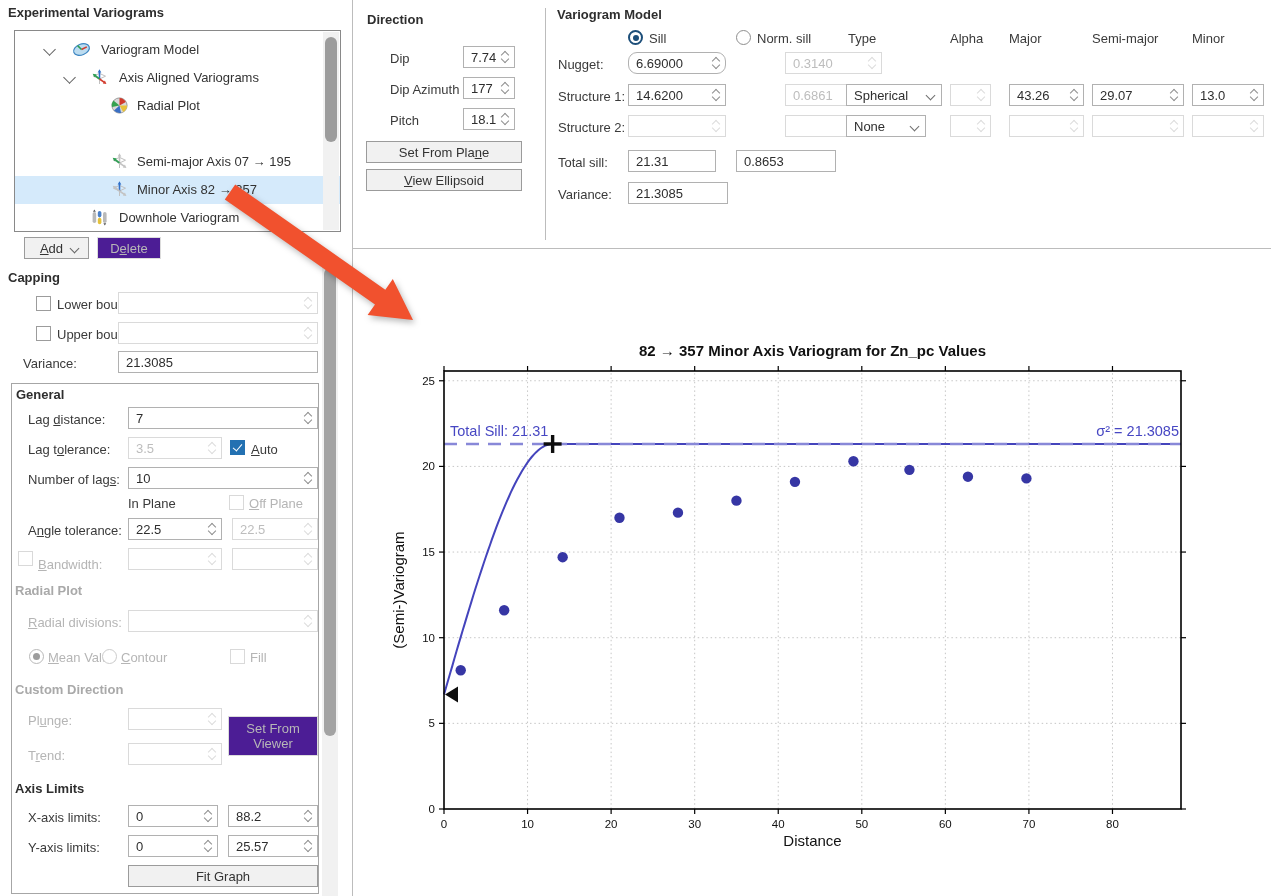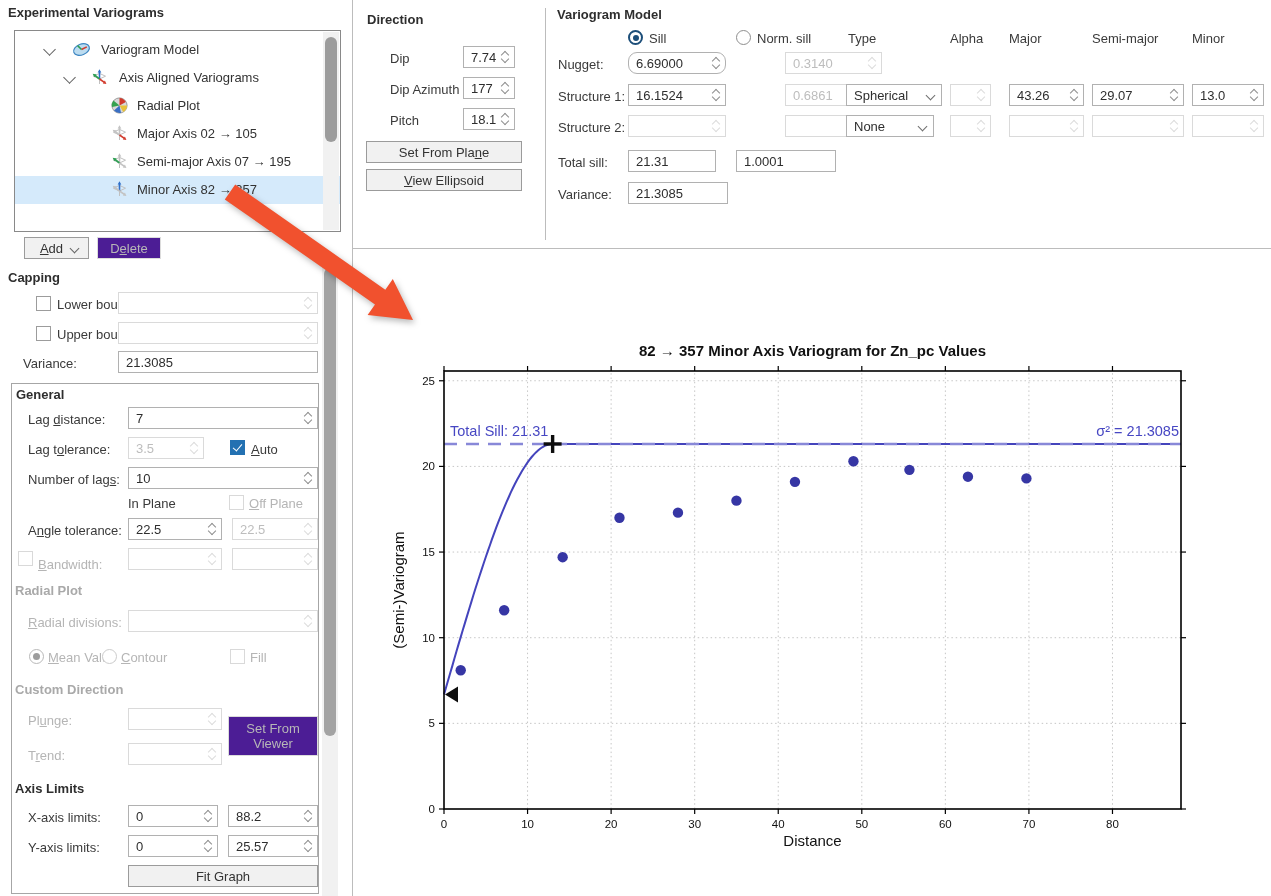--- a/index.html
+++ b/index.html
@@ -93,35 +93,20 @@
         <svg viewBox="0 0 19 19">
           <circle cx="9.5" cy="9.5" r="7.6" fill="#d8d8d8" stroke="#9a9a9a" stroke-width="1"></circle>
           <path d="M9.5 9.5 L9.5 1.9 A7.6 7.6 0 0 1 15.9 6 Z" fill="#d23a2c"></path>
           <path d="M9.5 9.5 L17.1 9.5 A7.6 7.6 0 0 1 13.2 16 Z" fill="#e8c23a"></path>
           <path d="M9.5 9.5 L11 16.9 A7.6 7.6 0 0 1 4 14.6 Z" fill="#3a6fc4"></path>
           <path d="M9.5 9.5 L2 11 A7.6 7.6 0 0 1 3.4 4.4 Z" fill="#35a24f"></path>
         </svg>
       </span>
       <span class="lab" style="left:122px">Radial Plot</span>
     </div>
-    <div class="tree-row" style="top: 89px;">
-      <span class="ticon" style="left:95px">
-        <svg viewBox="0 0 19 19">
-<path d="M3.5 8.2 L9.5 5.4 L15.5 8.2 L9.5 11 Z" fill="none" stroke="#c0c0c0" stroke-width="1"></path>
-<line x1="9.5" y1="11" x2="9.5" y2="16" stroke="#c0c0c0" stroke-width="1"></line>
-<line x1="9.5" y1="11" x2="9.5" y2="4" stroke="#c3c3c3" stroke-width="1.6"></line>
-          <path d="M9.5 1.2 L7.7 4.6 L11.3 4.6 Z" fill="#c3c3c3"></path>
-<line x1="9.5" y1="11" x2="4.4" y2="7" stroke="#c3c3c3" stroke-width="1.6"></line>
-          <path d="M2.7 5.7 L4.2 9.3 L6.6 6.4 Z" fill="#c3c3c3"></path>
-<line x1="9.5" y1="11" x2="14.4" y2="14.4" stroke="#d23a2c" stroke-width="1.6"></line>
-          <path d="M16.4 15.9 L12.8 15.5 L14.9 12.6 Z" fill="#d23a2c"></path>
-        </svg>
-      </span>
-      <span class="lab" style="left:122px">Major Axis 02 → 105</span>
-    </div>
     <div class="tree-row" style="top: 117px;">
       <span class="ticon" style="left:95px">
         <svg viewBox="0 0 19 19">
 <path d="M3.5 8.2 L9.5 5.4 L15.5 8.2 L9.5 11 Z" fill="none" stroke="#c0c0c0" stroke-width="1"></path>
 <line x1="9.5" y1="11" x2="9.5" y2="16" stroke="#c0c0c0" stroke-width="1"></line>
 <line x1="9.5" y1="11" x2="9.5" y2="4" stroke="#c3c3c3" stroke-width="1.6"></line>
           <path d="M9.5 1.2 L7.7 4.6 L11.3 4.6 Z" fill="#c3c3c3"></path>
 <line x1="9.5" y1="11" x2="4.4" y2="7" stroke="#2e9e52" stroke-width="1.6"></line>
           <path d="M2.7 5.7 L4.2 9.3 L6.6 6.4 Z" fill="#2e9e52"></path>
 <line x1="9.5" y1="11" x2="14.4" y2="14.4" stroke="#c3c3c3" stroke-width="1.6"></line>
@@ -138,20 +123,33 @@
 <line x1="9.5" y1="11" x2="9.5" y2="4" stroke="#2f6fc8" stroke-width="1.6"></line>
           <path d="M9.5 1.2 L7.7 4.6 L11.3 4.6 Z" fill="#2f6fc8"></path>
 <line x1="9.5" y1="11" x2="4.4" y2="7" stroke="#c3c3c3" stroke-width="1.6"></line>
           <path d="M2.7 5.7 L4.2 9.3 L6.6 6.4 Z" fill="#c3c3c3"></path>
 <line x1="9.5" y1="11" x2="14.4" y2="14.4" stroke="#c3c3c3" stroke-width="1.6"></line>
           <path d="M16.4 15.9 L12.8 15.5 L14.9 12.6 Z" fill="#c3c3c3"></path>
         </svg>
       </span>
       <span class="lab" style="left:122px">Minor Axis 82 → 357</span>
     </div>
+    <div class="tree-row" style="top: 173px;">
+      <span class="ticon" style="left:75px">
+        <svg viewBox="0 0 19 19">
+          <rect x="2.6" y="4" width="3.6" height="11" rx="1.8" fill="#b9b9b9"></rect>
+          <rect x="7.8" y="3" width="3.6" height="6.4" rx="1.8" fill="#4a80c8"></rect>
+          <rect x="7.8" y="9.8" width="3.6" height="6.4" rx="1.8" fill="#e4c23c"></rect>
+          <rect x="13" y="4" width="3.6" height="11" rx="1.8" fill="#b9b9b9"></rect>
+          <path d="M4.4 1.4 L3 3.8 L5.8 3.8 Z" fill="#555"></path>
+          <path d="M14.8 17.6 L13.4 15.2 L16.2 15.2 Z" fill="#555"></path>
+        </svg>
+      </span>
+      <span class="lab" style="left:104px">Downhole Variogram</span>
+    </div>
   </div>
 
 <div class="sbtrack" style="left:323px;top:32px;width:16px;height:198px;"></div>
 <div class="sbthumb" style="left:325px;top:37px;width:12px;height:105px;background:#9c9c9c;"></div>
 
 <div class="btn" style="left:24px;top:237px;width:65px;height:22px;">
   <span style="margin-right:10px;"><u>A</u>dd</span>
   <span class="addchev"></span>
 </div>
 <div class="btn dis" style="left:97px;top:237px;width:64px;height:22px;">
@@ -178,21 +176,21 @@
 
 <div class="gbox"></div>
 
 <div class="sec" style="left:16px;top:387px;">General</div>
 <span class="lbl" style="left:28px;top:412px;">Lag <u>d</u>istance:</span>
 <div class="field" style="left:128px;top:407px;width:190px;">
     <span class="v">7</span>
     <span class="sb"></span>
   </div>
 <span class="lbl" style="left:28px;top:442px;">Lag t<u>o</u>lerance:</span>
-<div class="field dis" style="left:128px;top:437px;width:76px;">
+<div class="field dis" style="left:128px;top:437px;width:94px;">
     <span class="v">3.5</span>
     <span class="sb"></span>
   </div>
 <span class="cb on" style="left:230px;top:440px;"></span>
 <span class="lbl" style="left:251px;top:442px;"><u>A</u>uto</span>
 <span class="lbl" style="left:28px;top:472px;">Number of lag<u>s</u>:</span>
 <div class="field" style="left:128px;top:467px;width:190px;">
     <span class="v">10</span>
     <span class="sb"></span>
   </div>
@@ -316,21 +314,21 @@
     <span class="v">6.69000</span>
     <span class="sb"></span>
   </div>
 <div class="field dis" style="left:785px;top:52px;width:97px;">
     <span class="v">0.3140</span>
     <span class="sb"></span>
   </div>
 
 <span class="lbl" style="left:558px;top:89px;">Structure 1:</span>
 <div class="field" style="left:628px;top:84px;width:98px;">
-    <span class="v">16.1524</span>
+    <span class="v">14.6200</span>
     <span class="sb"></span>
   </div>
 <div class="field dis" style="left:785px;top:84px;width:97px;">
     <span class="v">0.6861</span>
     <span class="sb"></span>
   </div>
 <div class="field" style="left:846px;top:84px;width:96px;">
     <span class="v">Spherical</span>
     <span class="dda"></span>
   </div>
@@ -353,21 +351,21 @@
 
 <span class="lbl" style="left:558px;top:120px;">Structure 2:</span>
 <div class="field dis" style="left:628px;top:115px;width:98px;">
     <span class="v"></span>
     <span class="sb"></span>
   </div>
 <div class="field dis" style="left:785px;top:115px;width:97px;">
     <span class="v"></span>
     <span class="sb"></span>
   </div>
-<div class="field" style="left:846px;top:115px;width:88px;">
+<div class="field" style="left:846px;top:115px;width:80px;">
     <span class="v">None</span>
     <span class="dda"></span>
   </div>
 <div class="field dis" style="left:950px;top:115px;width:41px;">
     <span class="v"></span>
     <span class="sb"></span>
   </div>
 <div class="field dis" style="left:1009px;top:115px;width:75px;">
     <span class="v"></span>
     <span class="sb"></span>
@@ -379,21 +377,21 @@
 <div class="field dis" style="left:1192px;top:115px;width:72px;">
     <span class="v"></span>
     <span class="sb"></span>
   </div>
 
 <span class="lbl" style="left:558px;top:155px;">Total sill:</span>
 <div class="field plain" style="left:628px;top:150px;width:88px;">
     <span class="v">21.31</span>
   </div>
 <div class="field plain" style="left:736px;top:150px;width:100px;">
-    <span class="v">1.0001</span>
+    <span class="v">0.8653</span>
   </div>
 <span class="lbl" style="left:558px;top:187px;">Variance:</span>
 <div class="field plain" style="left:628px;top:182px;width:100px;">
     <span class="v">21.3085</span>
   </div>
 
 <div id="chart-wrap">
   <svg id="chart" width="911" height="647" viewBox="0 0 911 647">
       <line x1="167.56009070294783" y1="560" x2="167.56009070294783" y2="122" stroke="#c6c6c6" stroke-width="1" stroke-dasharray="1.5 2.8"></line>
       <line x1="251.1201814058957" y1="560" x2="251.1201814058957" y2="122" stroke="#c6c6c6" stroke-width="1" stroke-dasharray="1.5 2.8"></line>

